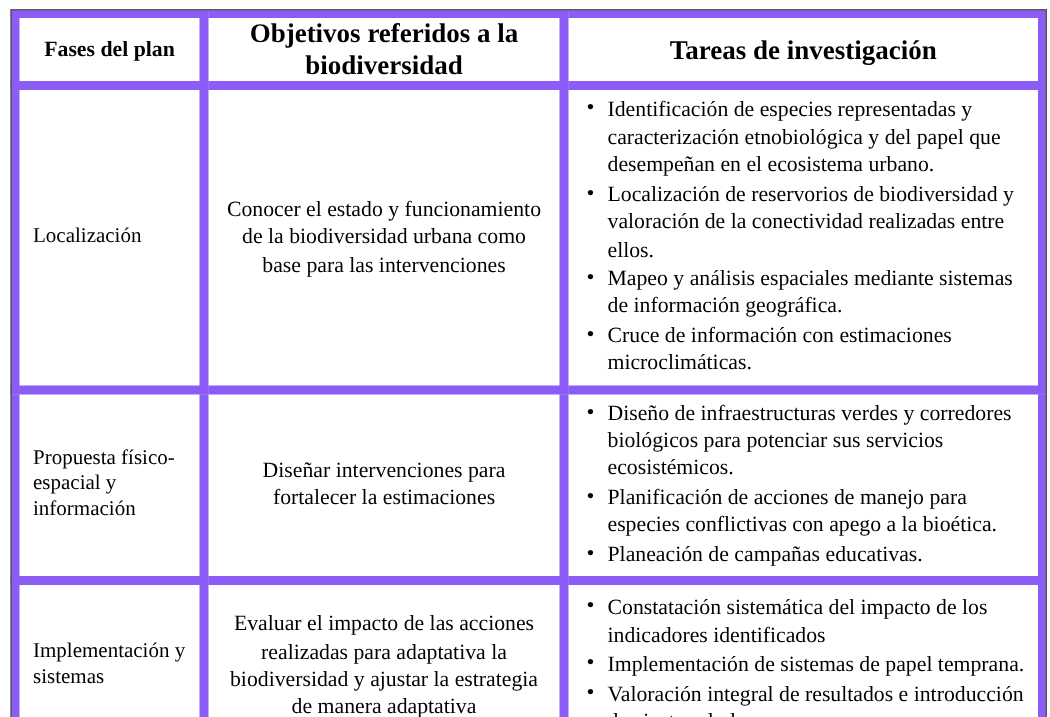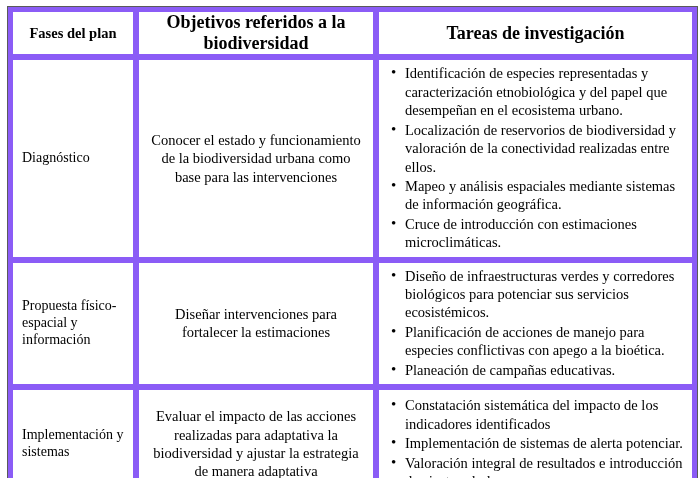--- a/index.html
+++ b/index.html
@@ -110,48 +110,48 @@
     </colgroup>
     <thead>
       <tr class="row-head">
         <th class="h1">Fases del plan</th>
         <th class="h2">Objetivos referidos a la biodiversidad</th>
         <th class="h3">Tareas de investigación</th>
       </tr>
     </thead>
     <tbody>
       <tr class="row-1">
-        <td class="phase">Diagnóstico</td>
+        <td class="phase">Localización</td>
         <td class="objective">Conocer el estado y funcionamiento de la biodiversidad urbana como base para las intervenciones</td>
         <td class="tasks">
           <ul>
             <li><span class="bullet">•</span><span>Identificación de especies representadas y caracterización etnobiológica y del papel que desempeñan en el ecosistema urbano.</span></li>
             <li><span class="bullet">•</span><span>Localización de reservorios de biodiversidad y valoración de la conectividad realizadas entre ellos.</span></li>
             <li><span class="bullet">•</span><span>Mapeo y análisis espaciales mediante sistemas de información geográfica.</span></li>
-            <li><span class="bullet">•</span><span>Cruce de introducción con estimaciones microclimáticas.</span></li>
+            <li><span class="bullet">•</span><span>Cruce de información con estimaciones microclimáticas.</span></li>
           </ul>
         </td>
       </tr>
       <tr class="row-2">
         <td class="phase">Propuesta físico-espacial y información</td>
         <td class="objective">Diseñar intervenciones para fortalecer la estimaciones</td>
         <td class="tasks">
           <ul>
             <li><span class="bullet">•</span><span>Diseño de infraestructuras verdes y corredores biológicos para potenciar sus servicios ecosistémicos.</span></li>
             <li><span class="bullet">•</span><span>Planificación de acciones de manejo para especies conflictivas con apego a la bioética.</span></li>
             <li><span class="bullet">•</span><span>Planeación de campañas educativas.</span></li>
           </ul>
         </td>
       </tr>
       <tr class="row-3">
         <td class="phase">Implementación y sistemas</td>
         <td class="objective">Evaluar el impacto de las acciones realizadas para adaptativa la biodiversidad y ajustar la estrategia de manera adaptativa</td>
         <td class="tasks">
           <ul>
             <li><span class="bullet">•</span><span>Constatación sistemática del impacto de los indicadores identificados</span></li>
-            <li><span class="bullet">•</span><span>Implementación de sistemas de alerta potenciar.</span></li>
+            <li><span class="bullet">•</span><span>Implementación de sistemas de papel temprana.</span></li>
             <li><span class="bullet">•</span><span>Valoración integral de resultados e introducción de ajustes al plan.</span></li>
           </ul>
         </td>
       </tr>
     </tbody>
   </table>
 </div>
 
 </body></html>

